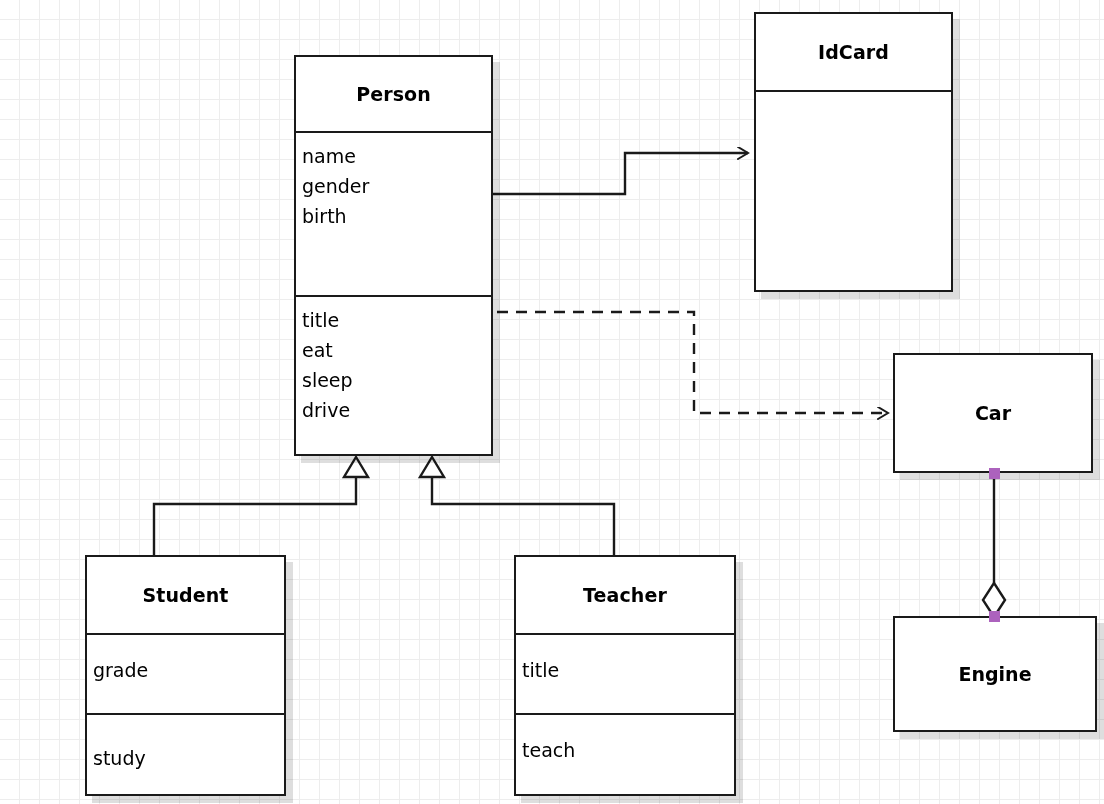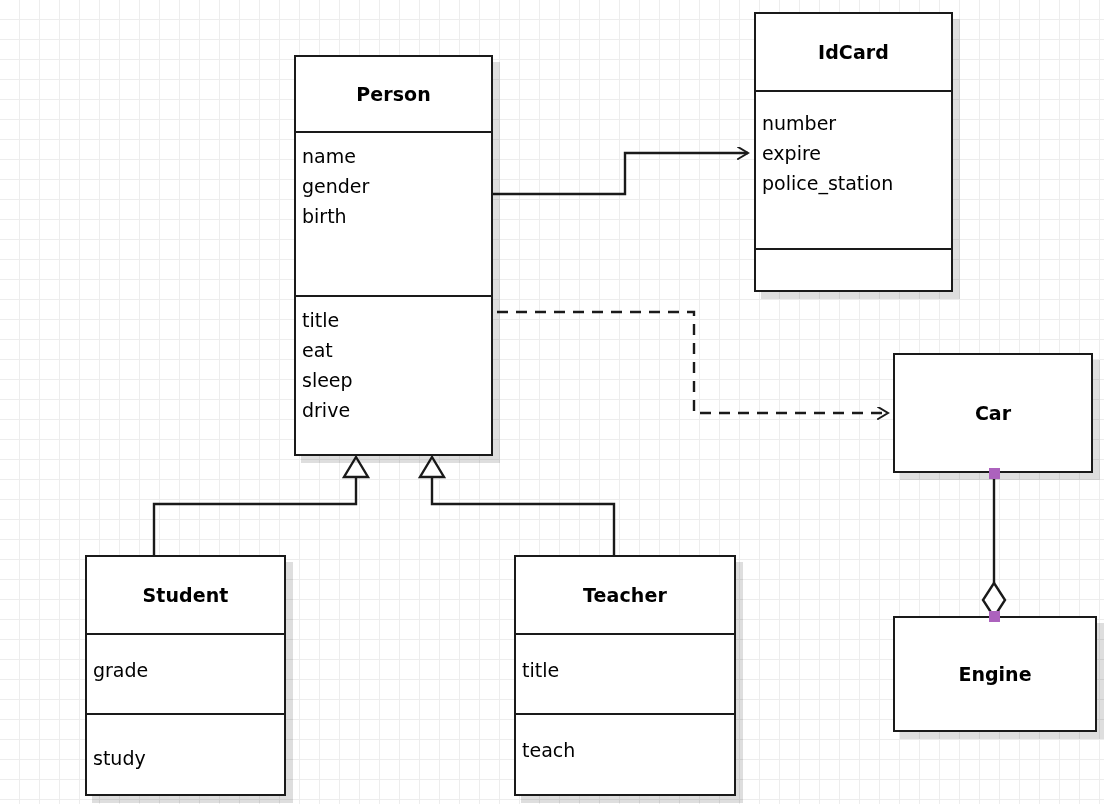--- a/index.html
+++ b/index.html
@@ -128,25 +128,20 @@
     <div class="uml-compartment uml-members" style="flex:1;">
       <div class="uml-member">title</div>
       <div class="uml-member">eat</div>
       <div class="uml-member">sleep</div>
       <div class="uml-member">drive</div>
     </div>
   </div>
 
   <div class="uml-class" style="left:754px; top:12px; width:199px; height:280px;">
     <div class="uml-compartment uml-title" style="height:76px;">IdCard</div>
-    <div class="uml-compartment uml-members" style="height:158px; padding-top:16px;">
-      <div class="uml-member">number</div>
-      <div class="uml-member">expire</div>
-      <div class="uml-member">police_station</div>
-    </div>
     <div class="uml-compartment uml-members uml-empty" style="flex:1;"></div>
   </div>
 
   <div class="uml-class" style="left:53px; top:555px; width:201px; height:241px;margin-left:32px;">
     <div class="uml-compartment uml-title" style="height:76px;">Student</div>
     <div class="uml-compartment uml-members" style="height:80px; padding-top:20px;">
       <div class="uml-member">grade</div>
     </div>
     <div class="uml-compartment uml-members" style="flex:1; padding-top:28px;">
       <div class="uml-member">study</div>

